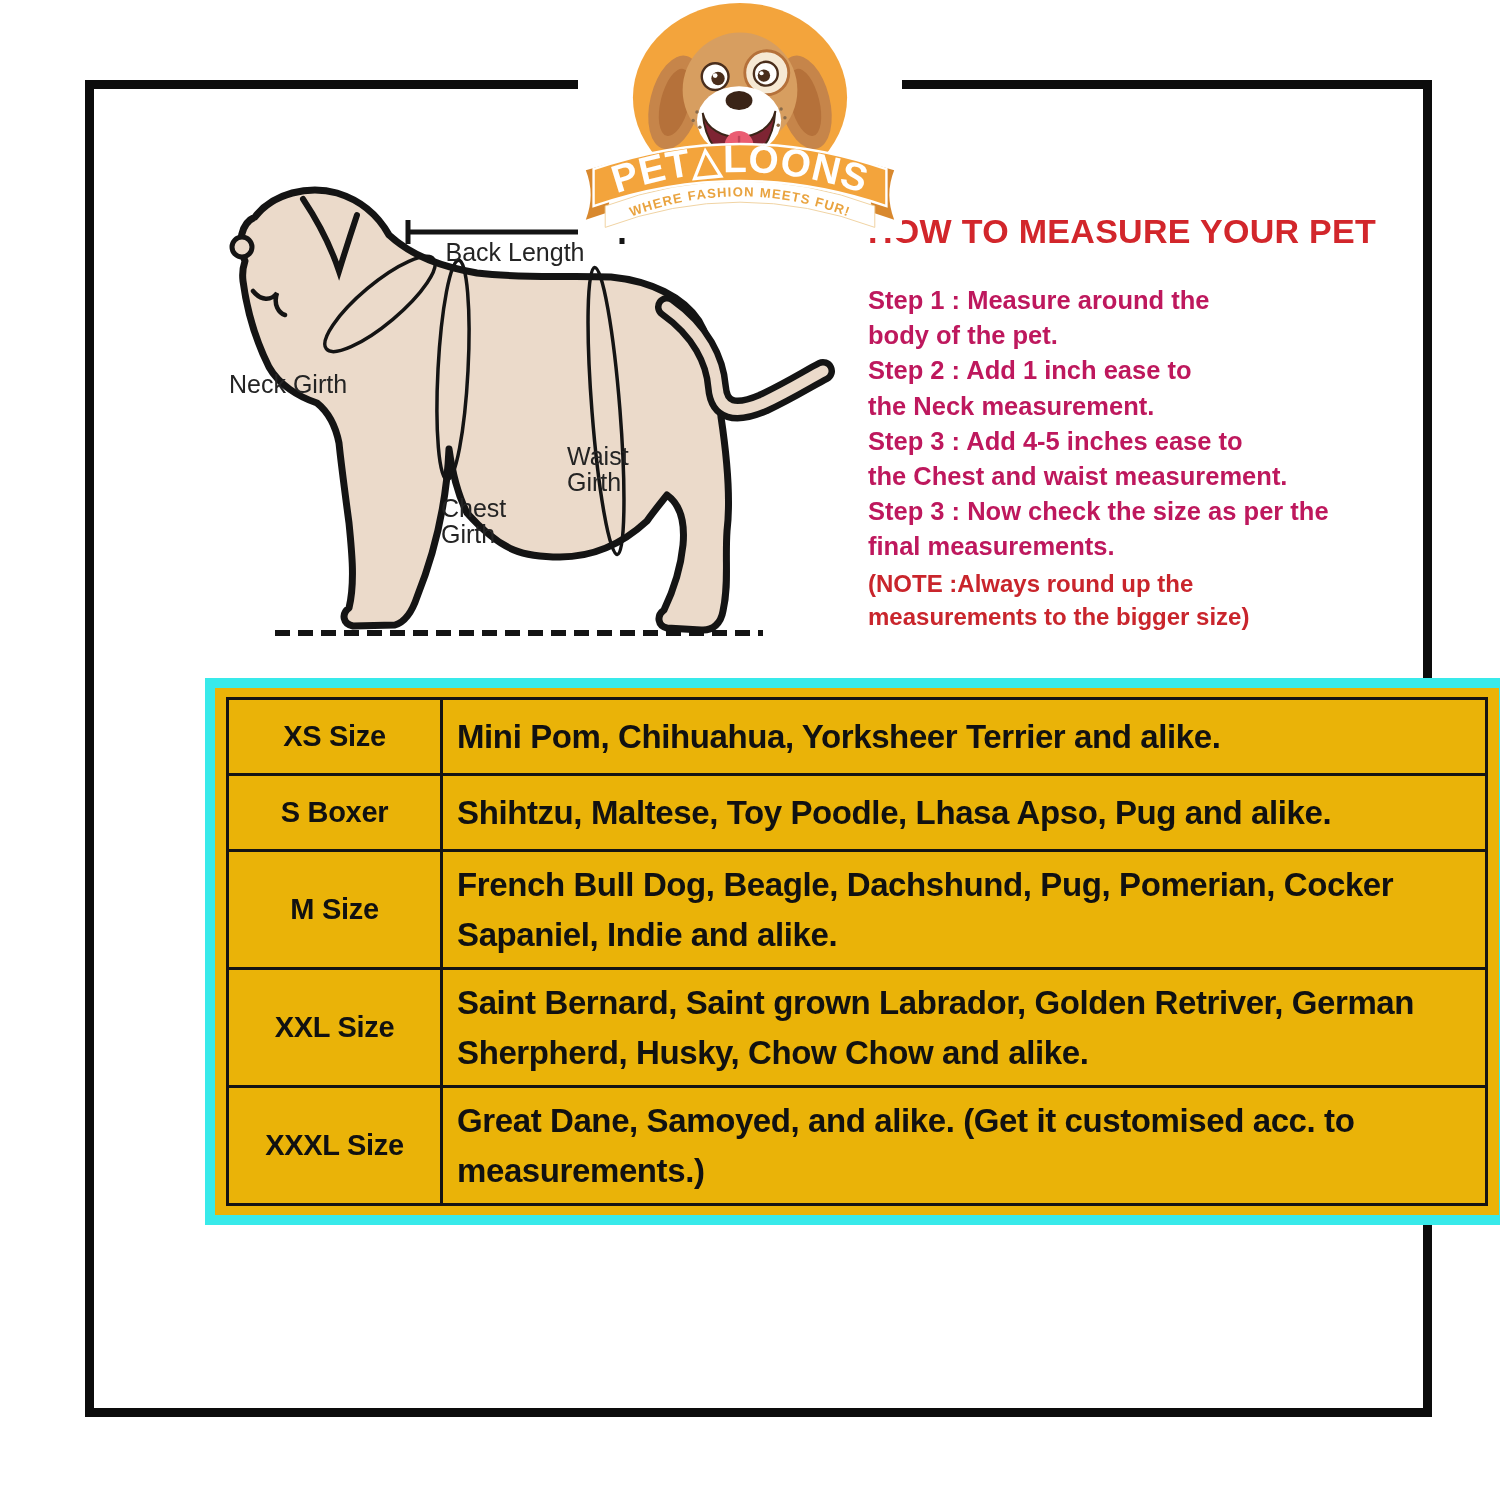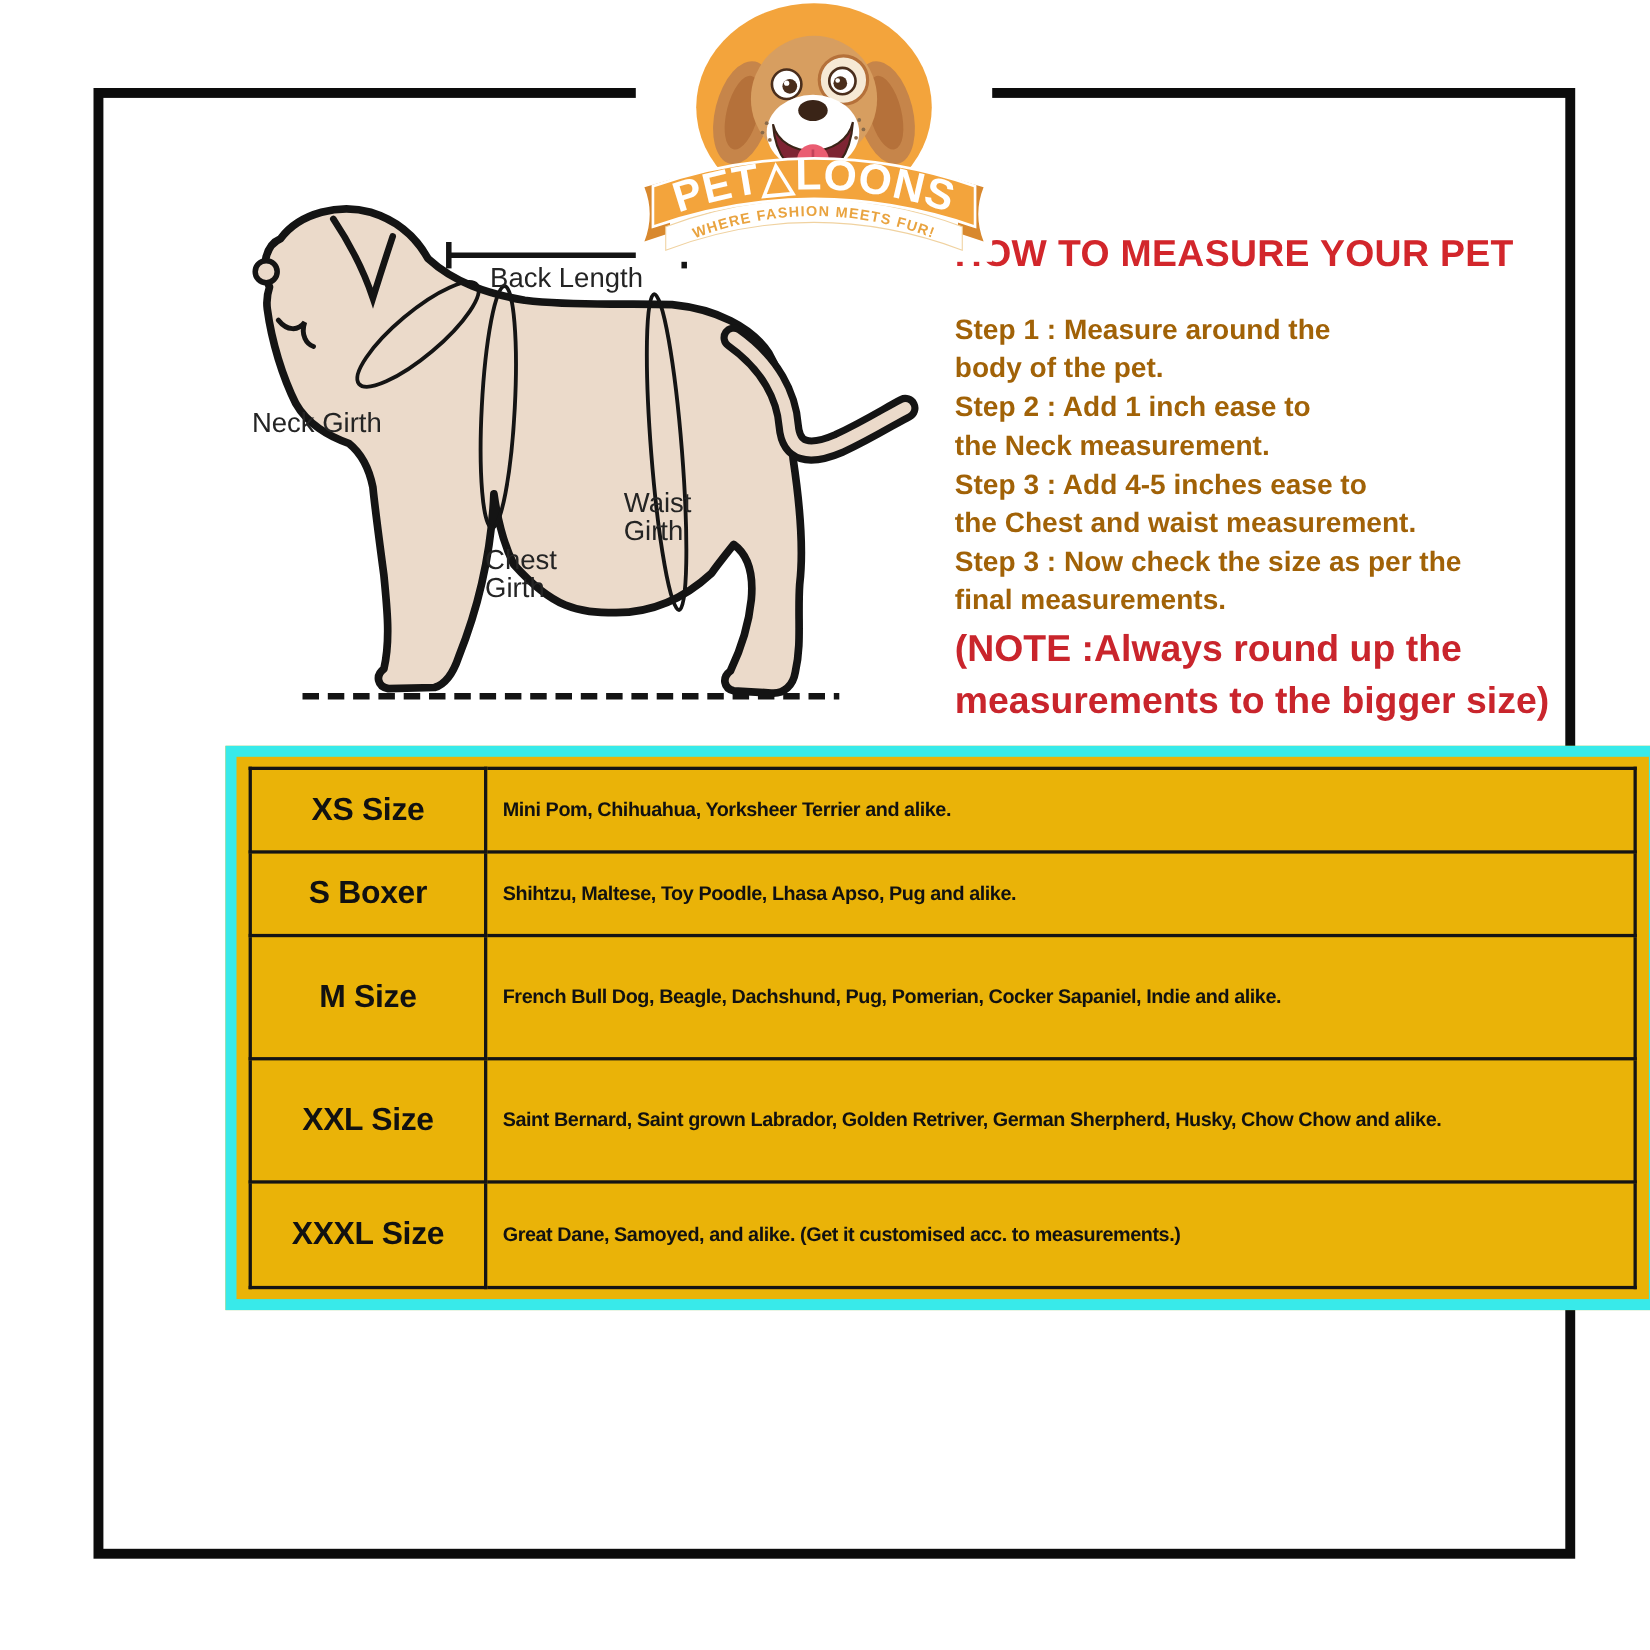--- a/index.html
+++ b/index.html
@@ -21,38 +21,38 @@
   #diagram{left:215px;top:165px;width:640px;height:490px;z-index:3;}
   .diagram-label{font-family:"Liberation Sans",sans-serif;font-size:25px;fill:#242424;font-weight:400;}
   
   #howto{left:868px;top:212px;width:560px;z-index:3;}
   #howto h1{
     margin:0 0 32px 0;font-size:34px;line-height:1.15;font-weight:bold;
     color:#D2262B;letter-spacing:.3px;
   }
   .steps{
     white-space:pre-line;font-size:25.5px;font-weight:bold;line-height:1.38;
-    color:#a16207;margin:0;
+    color:#be185d;margin:0;
   }
   .note{
-    white-space:pre-line;font-size:34px;font-weight:bold;line-height:1.38;
+    white-space:pre-line;font-size:24px;font-weight:bold;line-height:1.38;
     color:#C9252C;margin:2px 0 0 0;
   }
   
   #size-table-wrap{
     left:205px;top:678px;width:1304px;box-sizing:border-box;
     border:10px solid #38EAEA;background:#eab308;padding:9px 11px;z-index:3;
   }
   table.sizes{width:100%;border-collapse:collapse;border:3px solid #141414;table-layout:fixed;}
   table.sizes td{
     border:3px solid #141414;font-weight:bold;color:#111111;
     padding:8px 14px;box-sizing:border-box;vertical-align:middle;
   }
   td.size-cell{width:17%;text-align:center;font-size:29px;letter-spacing:-0.3px;}
-  td.breeds-cell{font-size:18px;line-height:1.5;letter-spacing:-0.4px;}
+  td.breeds-cell{font-size:33px;line-height:1.5;letter-spacing:-0.4px;}
   tr.r1{height:76px;} tr.r2{height:112px;} tr.r3{height:96px;}
 </style>
 </head>
 <body>
 
 <div id="frame" class="abs"></div>
 
 <div id="logo" class="abs">
   <svg id="mascot" class="abs" viewBox="0 0 230 205" aria-hidden="true">
     <ellipse cx="115" cy="100" rx="112" ry="99" fill="#F3A43C"></ellipse>

